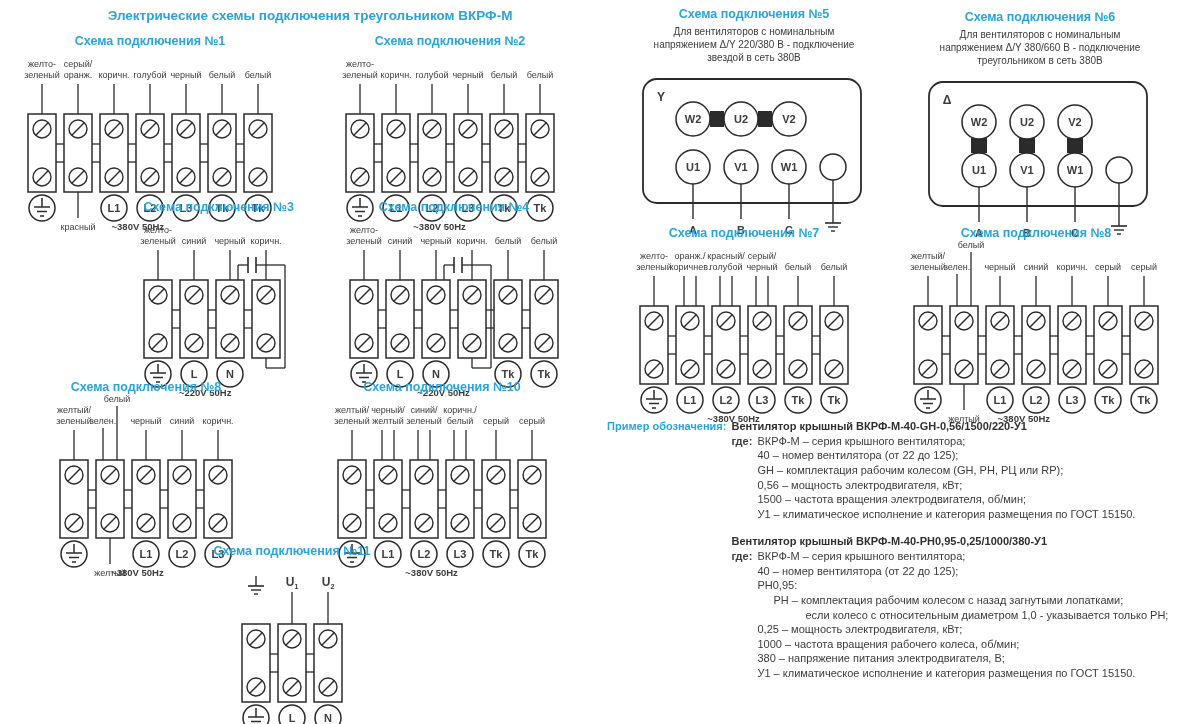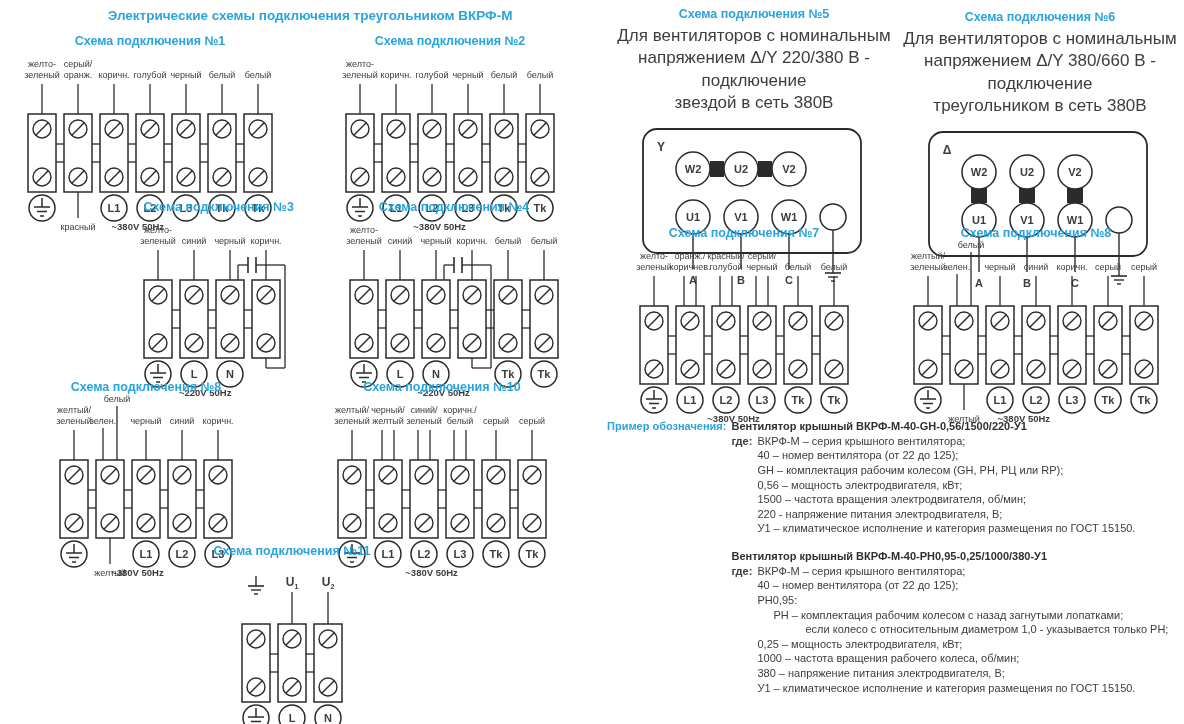--- a/index.html
+++ b/index.html
@@ -2,21 +2,21 @@
 <html><head>
 <meta charset="utf-8">
 <style>
   html,body{margin:0;padding:0;}
   body{width:1184px;height:724px;position:relative;background:#fff;overflow:hidden;
        font-family:"Liberation Sans",sans-serif;color:#3c3c3c;}
   .main-title{position:absolute;left:10px;top:8px;width:600px;text-align:center;
        font-size:13.5px;font-weight:bold;color:#2AA4DB;}
   .scheme{position:absolute;text-align:center;}
   .stitle{margin:0 0 4px 0;font-size:12.5px;font-weight:bold;color:#2AA4DB;}
-  .note{font-size:17px;color:#3d3d3d;white-space:pre-line;line-height:1.32;margin:4px 0 8px;}
+  .note{font-size:10px;color:#3d3d3d;white-space:pre-line;line-height:1.32;margin:4px 0 8px;}
   .diagram{display:inline-block;}
   svg{overflow:visible;display:block;margin:0 auto;}
   #s1{left:6px;top:34px;width:288px;}
   #s2{left:308px;top:34px;width:284px;}
   #s3{left:10px;top:200px;width:284px;text-align:right;}
   #s4{left:312px;top:200px;width:284px;}
   #s5{left:616px;top:7px;width:276px;}
   #s6{left:902px;top:10px;width:276px;}
   #s7{left:598px;top:226px;width:292px;}
   #s8{left:888px;top:226px;width:296px;}
@@ -990,21 +990,20 @@
       <div class="ex-block">
         <div class="ex-title">Вентилятор крышный ВКРФ-М-40-GH-0,56/1500/220-У1</div>
         <div class="ex-body">
           <span class="ex-gde">где:</span>
           <div class="ex-lines">
             <div>ВКРФ-М – серия крышного вентилятора;</div>
             <div>40 – номер вентилятора (от 22 до 125);</div>
             <div>GH – комплектация рабочим колесом (GH, РН, РЦ или RP);</div>
             <div>0,56 – мощность электродвигателя, кВт;</div>
             <div>1500 – частота вращения электродвигателя, об/мин;</div>
-            <div>220 - напряжение питания электродвигателя, В;</div>
             <div>У1 – климатическое исполнение и категория размещения по ГОСТ 15150.</div>
           </div>
         </div>
       </div>
       <div class="ex-block">
         <div class="ex-title">Вентилятор крышный ВКРФ-М-40-РН0,95-0,25/1000/380-У1</div>
         <div class="ex-body">
           <span class="ex-gde">где:</span>
           <div class="ex-lines">
             <div>ВКРФ-М – серия крышного вентилятора;</div>

